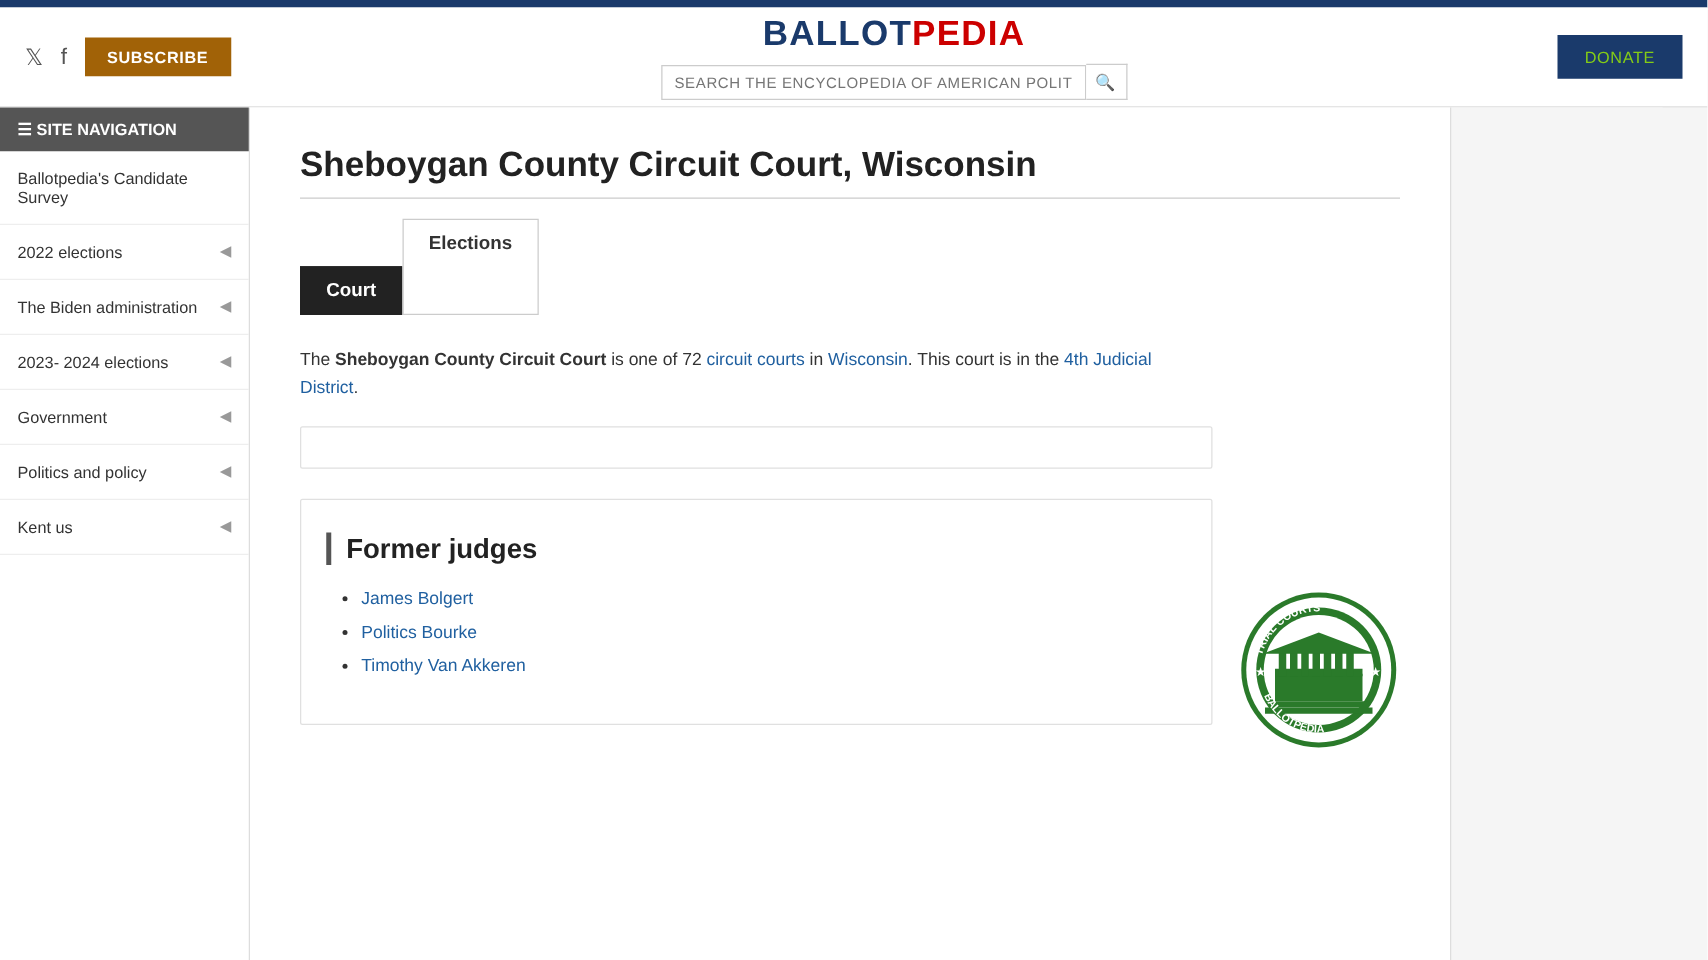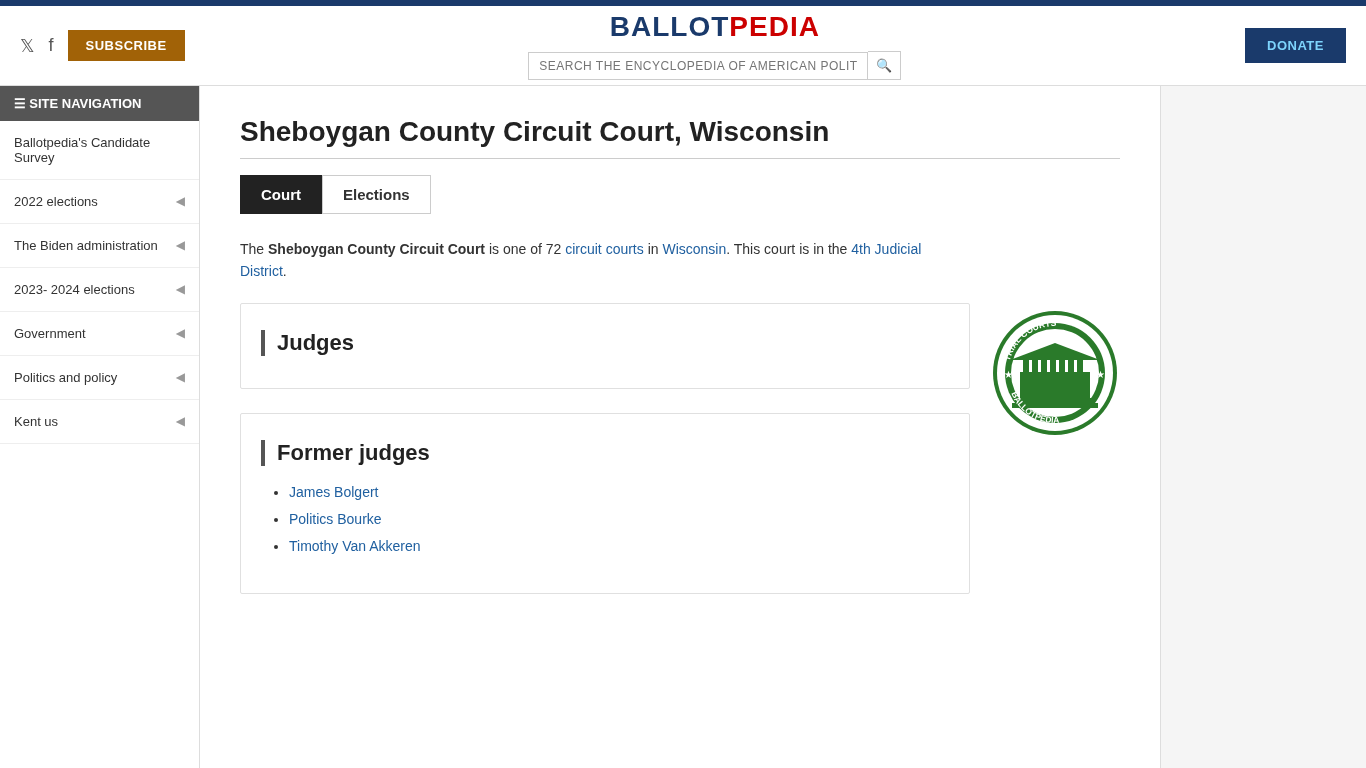--- a/index.html
+++ b/index.html
@@ -76,25 +76,25 @@
       padding: 6px 8px;
       cursor: pointer;
       font-size: 13px;
     }
     #header-right {
       display: flex;
       align-items: center;
     }
     #donate-btn {
       background: #1a3a6b;
-      color: #7dd3fc;
+      color: #84cc16;
       border: none;
       padding: 10px 22px;
       font-size: 13px;
-      font-weight: bold;
+      font-weight: normal;
       cursor: pointer;
       letter-spacing: 0.5px;
     }
 
     
     #layout {
       display: flex;
       min-height: calc(768px - 86px);
     }
 
@@ -164,31 +164,33 @@
       padding: 10px 20px;
       font-size: 15px;
       cursor: pointer;
       border: 1px solid #ccc;
       font-weight: bold;
     }
     .tab.active {
       background: #222;
       color: #fff;
       border-color: #222;
+      margin-top: 38px;
     }
     .tab.inactive {
       background: #fff;
       color: #333;
       border-color: #ccc;
     }
 
     
     #content-area {
       display: flex;
       gap: 20px;
+      align-items: flex-end;
     }
     #content-text {
       flex: 1;
     }
     .intro-para {
       font-size: 14px;
       line-height: 1.6;
       margin-bottom: 20px;
     }
     .intro-para a { color: #2060a0; text-decoration: none; }
@@ -309,21 +311,20 @@
       <div class="tab inactive">Elections</div>
     </div>
 
     <div id="content-area">
       <div id="content-text">
         <p class="intro-para">
           The <strong>Sheboygan County Circuit Court</strong> is one of 72 <a href="#">circuit courts</a> in <a href="#">Wisconsin</a>. This court is in the <a href="#">4th Judicial District</a>.
         </p>
 
         <div class="section-box">
-          <h2 class="section-heading">Judges</h2>
         </div>
 
         <div class="section-box">
           <h2 class="section-heading">Former judges</h2>
           <ul class="judge-list">
             <li><a href="#">James Bolgert</a></li>
             <li><a href="#">Politics Bourke</a></li>
             <li><a href="#">Timothy Van Akkeren</a></li>
           </ul>
         </div>

